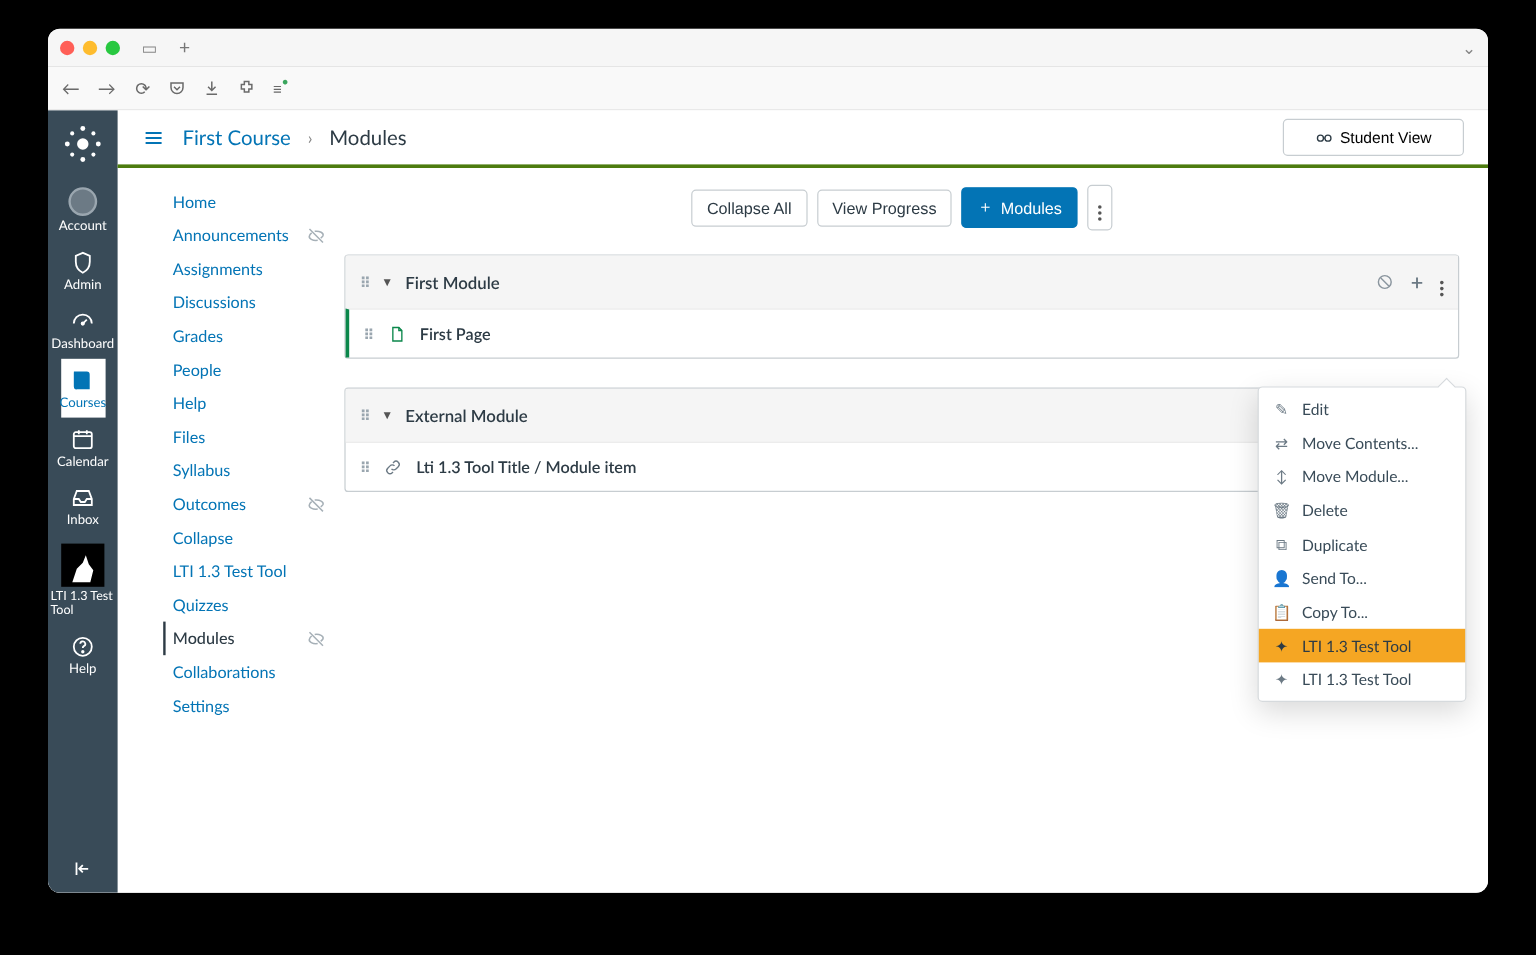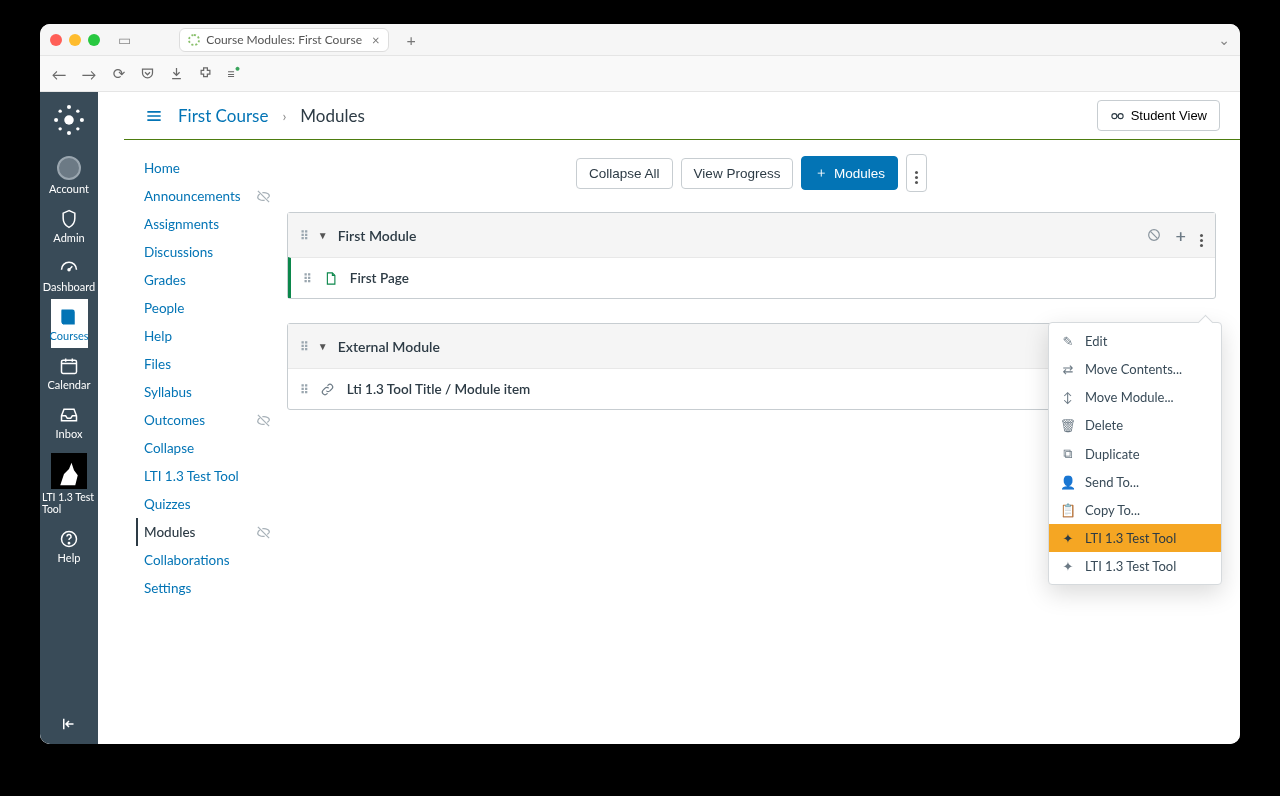--- a/index.html
+++ b/index.html
@@ -35,26 +35,26 @@
   .gnav .item.active{ background:#fff; color:#0374b5;}
   .gnav .item svg{width:20px; height:20px;}
   .gnav .item.active svg{stroke:#0374b5; fill:#0374b5;}
   .gnav .lti{ width:58px; padding:6px 0; display:flex; flex-direction:column; align-items:center; gap:2px; cursor:pointer; }
   .gnav .ltiimg{width:36px; height:36px; background:#000; display:flex; align-items:flex-end; justify-content:center; color:#fff;}
   .gnav .spacer{flex:1;}
   .gnav .collapse{ width:58px; height:40px; display:flex; align-items:center; justify-content:center; cursor:pointer; color:#fff;}
   .gnav .avatar{width:24px; height:24px; border-radius:50%; background:#6c7a85; border:2px solid #9aa6af;}
   
   .page{ flex:1; display:flex; flex-direction:column;}
-  .crumbs{ height:48px; display:flex; align-items:center; padding:0 20px; gap:14px; border-bottom:1px solid #4d7c0f;margin-left:26px;}
+  .crumbs{ height:48px; display:flex; align-items:center; padding:0 20px; gap:14px; border-bottom:3px solid #4d7c0f;}
   .hamburger{ cursor:pointer; color:#0374b5;}
   .crumbs a{ color:#0374b5; text-decoration:none; font-size:17px;}
   .crumbs .sep{ color:#888;}
   .crumbs .current{ color:#2d3b45; font-size:17px;}
-  .student-view{ margin-left:auto; border:1px solid #c7cdd1; border-radius:4px; padding:7px 12px; font-size:13px; display:flex; align-items:center; gap:6px; cursor:pointer; background:#fff;}
+  .student-view{ margin-left:auto; border:1px solid #c7cdd1; border-radius:4px; padding:7px 26px; font-size:13px; display:flex; align-items:center; gap:6px; cursor:pointer; background:#fff;}
   .body{ flex:1; display:flex; position:relative;padding-left:28px;}
   
   .cnav{ width:155px; padding:14px 0 0 18px;}
   .cnav ul{list-style:none;}
   .cnav li{ padding:6px 0; display:flex; align-items:center; gap:8px;}
   .cnav a{ color:#0374b5; text-decoration:none; font-size:13.5px;}
   .cnav li.active a{ color:#2d3b45; font-weight:500;}
   .cnav li.active{ border-left:2px solid #2d3b45; margin-left:-8px; padding-left:6px;}
   .cnav .hidden-icon{ color:#a6b0b7; margin-left:auto; margin-right:10px; font-size:13px;}
   
@@ -89,25 +89,20 @@
 
 <div class="window">
 
   <div class="titlebar">
     <div class="traffic">
       <div class="dot red"></div>
       <div class="dot yellow"></div>
       <div class="dot green"></div>
     </div>
     <span style="color:#888;">▭</span>
-    <div class="tab">
-      <span class="fav"></span>
-      <span>Course Modules: First Course</span>
-      <span class="close">×</span>
-    </div>
     <span class="newtab">+</span>
     <div class="title-spacer"></div>
     <span class="chev">⌄</span>
   </div>
 
   <div class="urlbar">
     <span class="navicon">←</span>
     <span class="navicon">→</span>
     <span class="navicon">⟳</span>
     <div class="toolicons">

